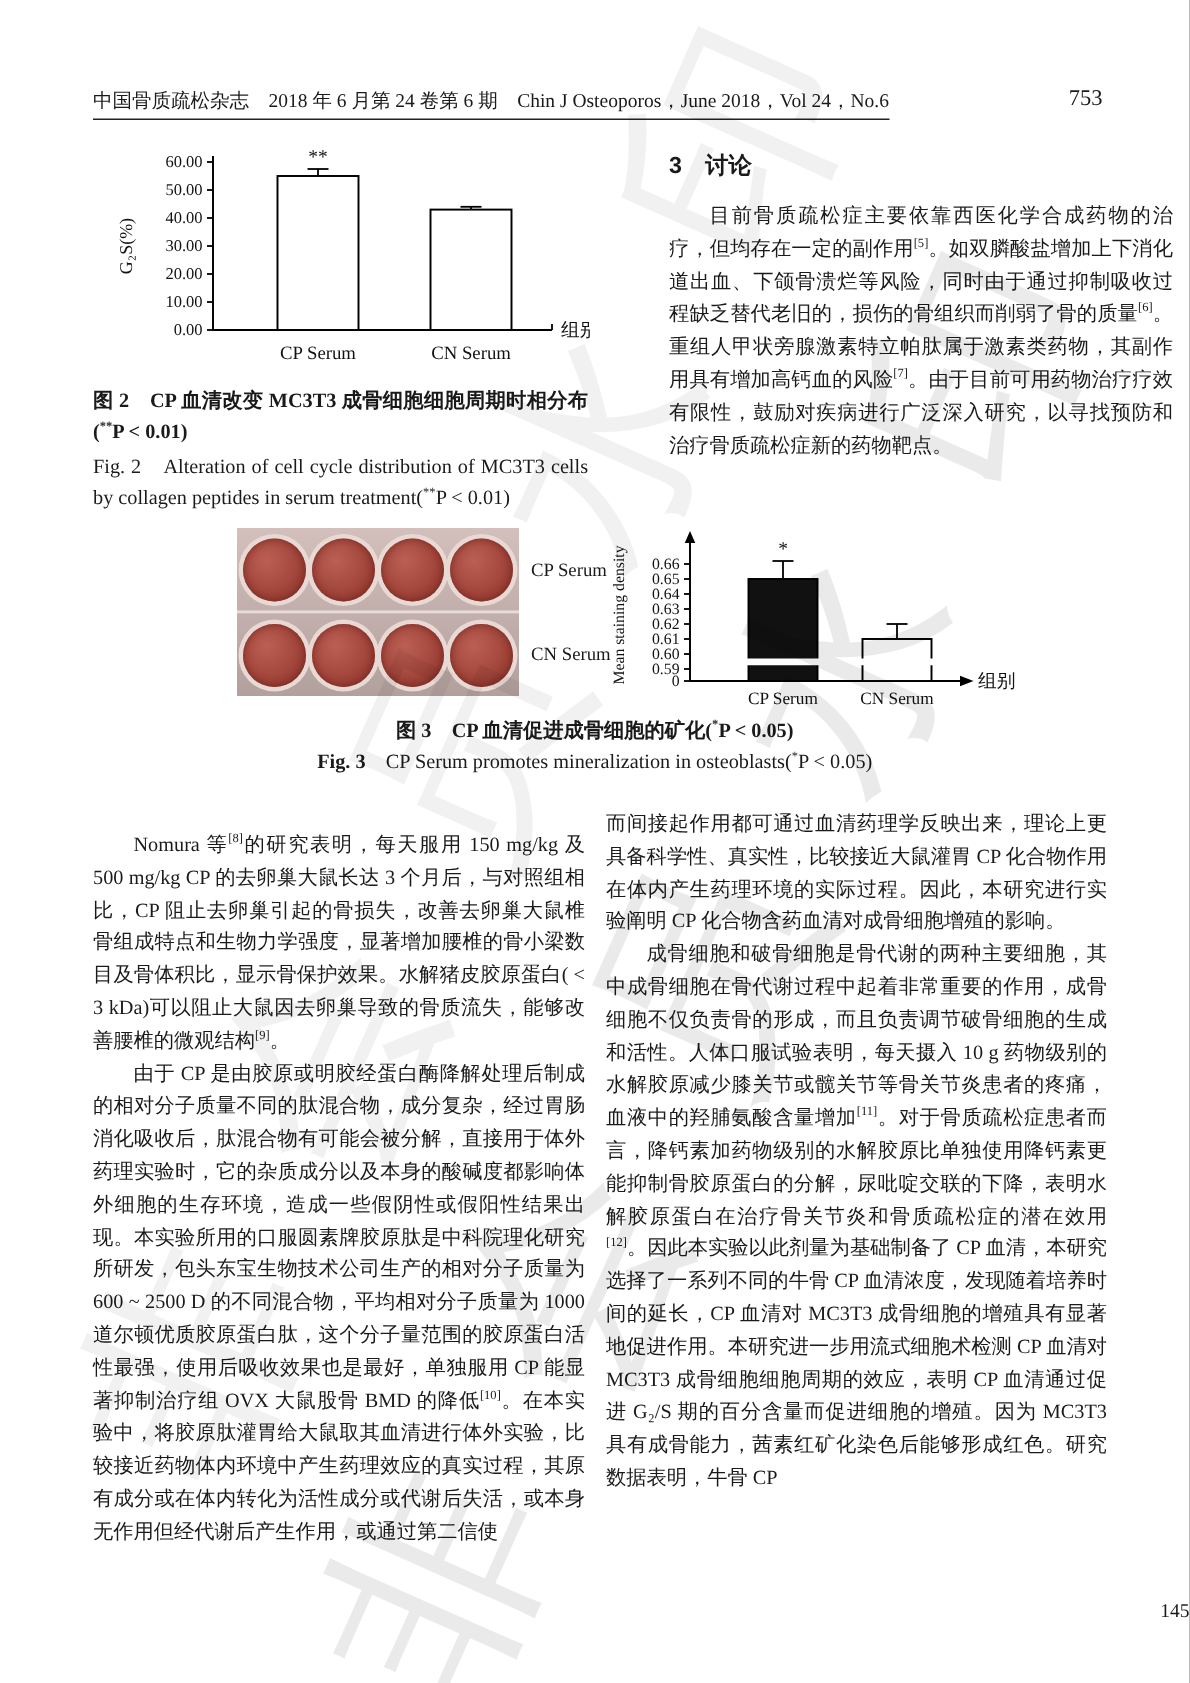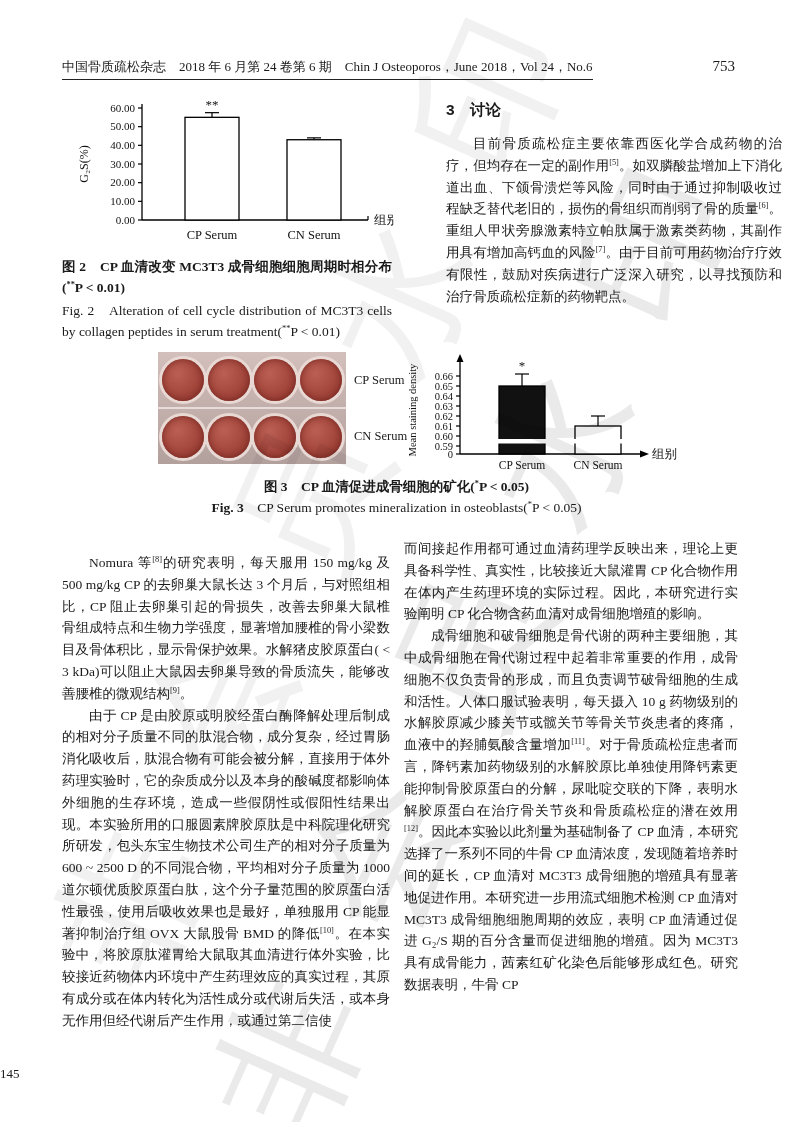--- a/index.html
+++ b/index.html
@@ -29,21 +29,21 @@
   .strip.s2{background:linear-gradient(#c3b0ad,#b2a09d);}
   .well{width:42px;height:42px;border-radius:50%;
         background:radial-gradient(circle at 38% 35%, #bb5f54, #a3463c 55%, #8f372e 90%);
         box-shadow:0 0 0 3px #e9d9d4, inset 0 0 6px rgba(90,20,15,.6);}
   .welllabels{display:flex;flex-direction:column;justify-content:space-around;padding-left:8px;font-size:12.5px;}
   .cap3{position:absolute;left:0;top:476px;width:793px;text-align:center;font-size:13.5px;line-height:21px;}
   .cap3 .zh{font-weight:bold;}
   .cap3 .en b{font-weight:bold;}
   .colL{position:absolute;left:62px;top:552px;width:328px;}
   .colR{position:absolute;left:404px;top:538px;width:334px;}
-  .pagenum{position:absolute;left:0;top:1066px;width:793px;text-align:left;font-size:13px;}
+  .pagenum{position:absolute;left:0;top:1066px;width:793px;text-align:right;font-size:13px;}
 </style>
 </head>
 <body>
 
 <div class="page">
 
   <div class="wm" style="left:170px;top:1085px;">非会员水印</div>
   <div class="wm" style="left:8px;top:935px;opacity:0.05;">非会员水印</div>
 
   <div class="hdr">

